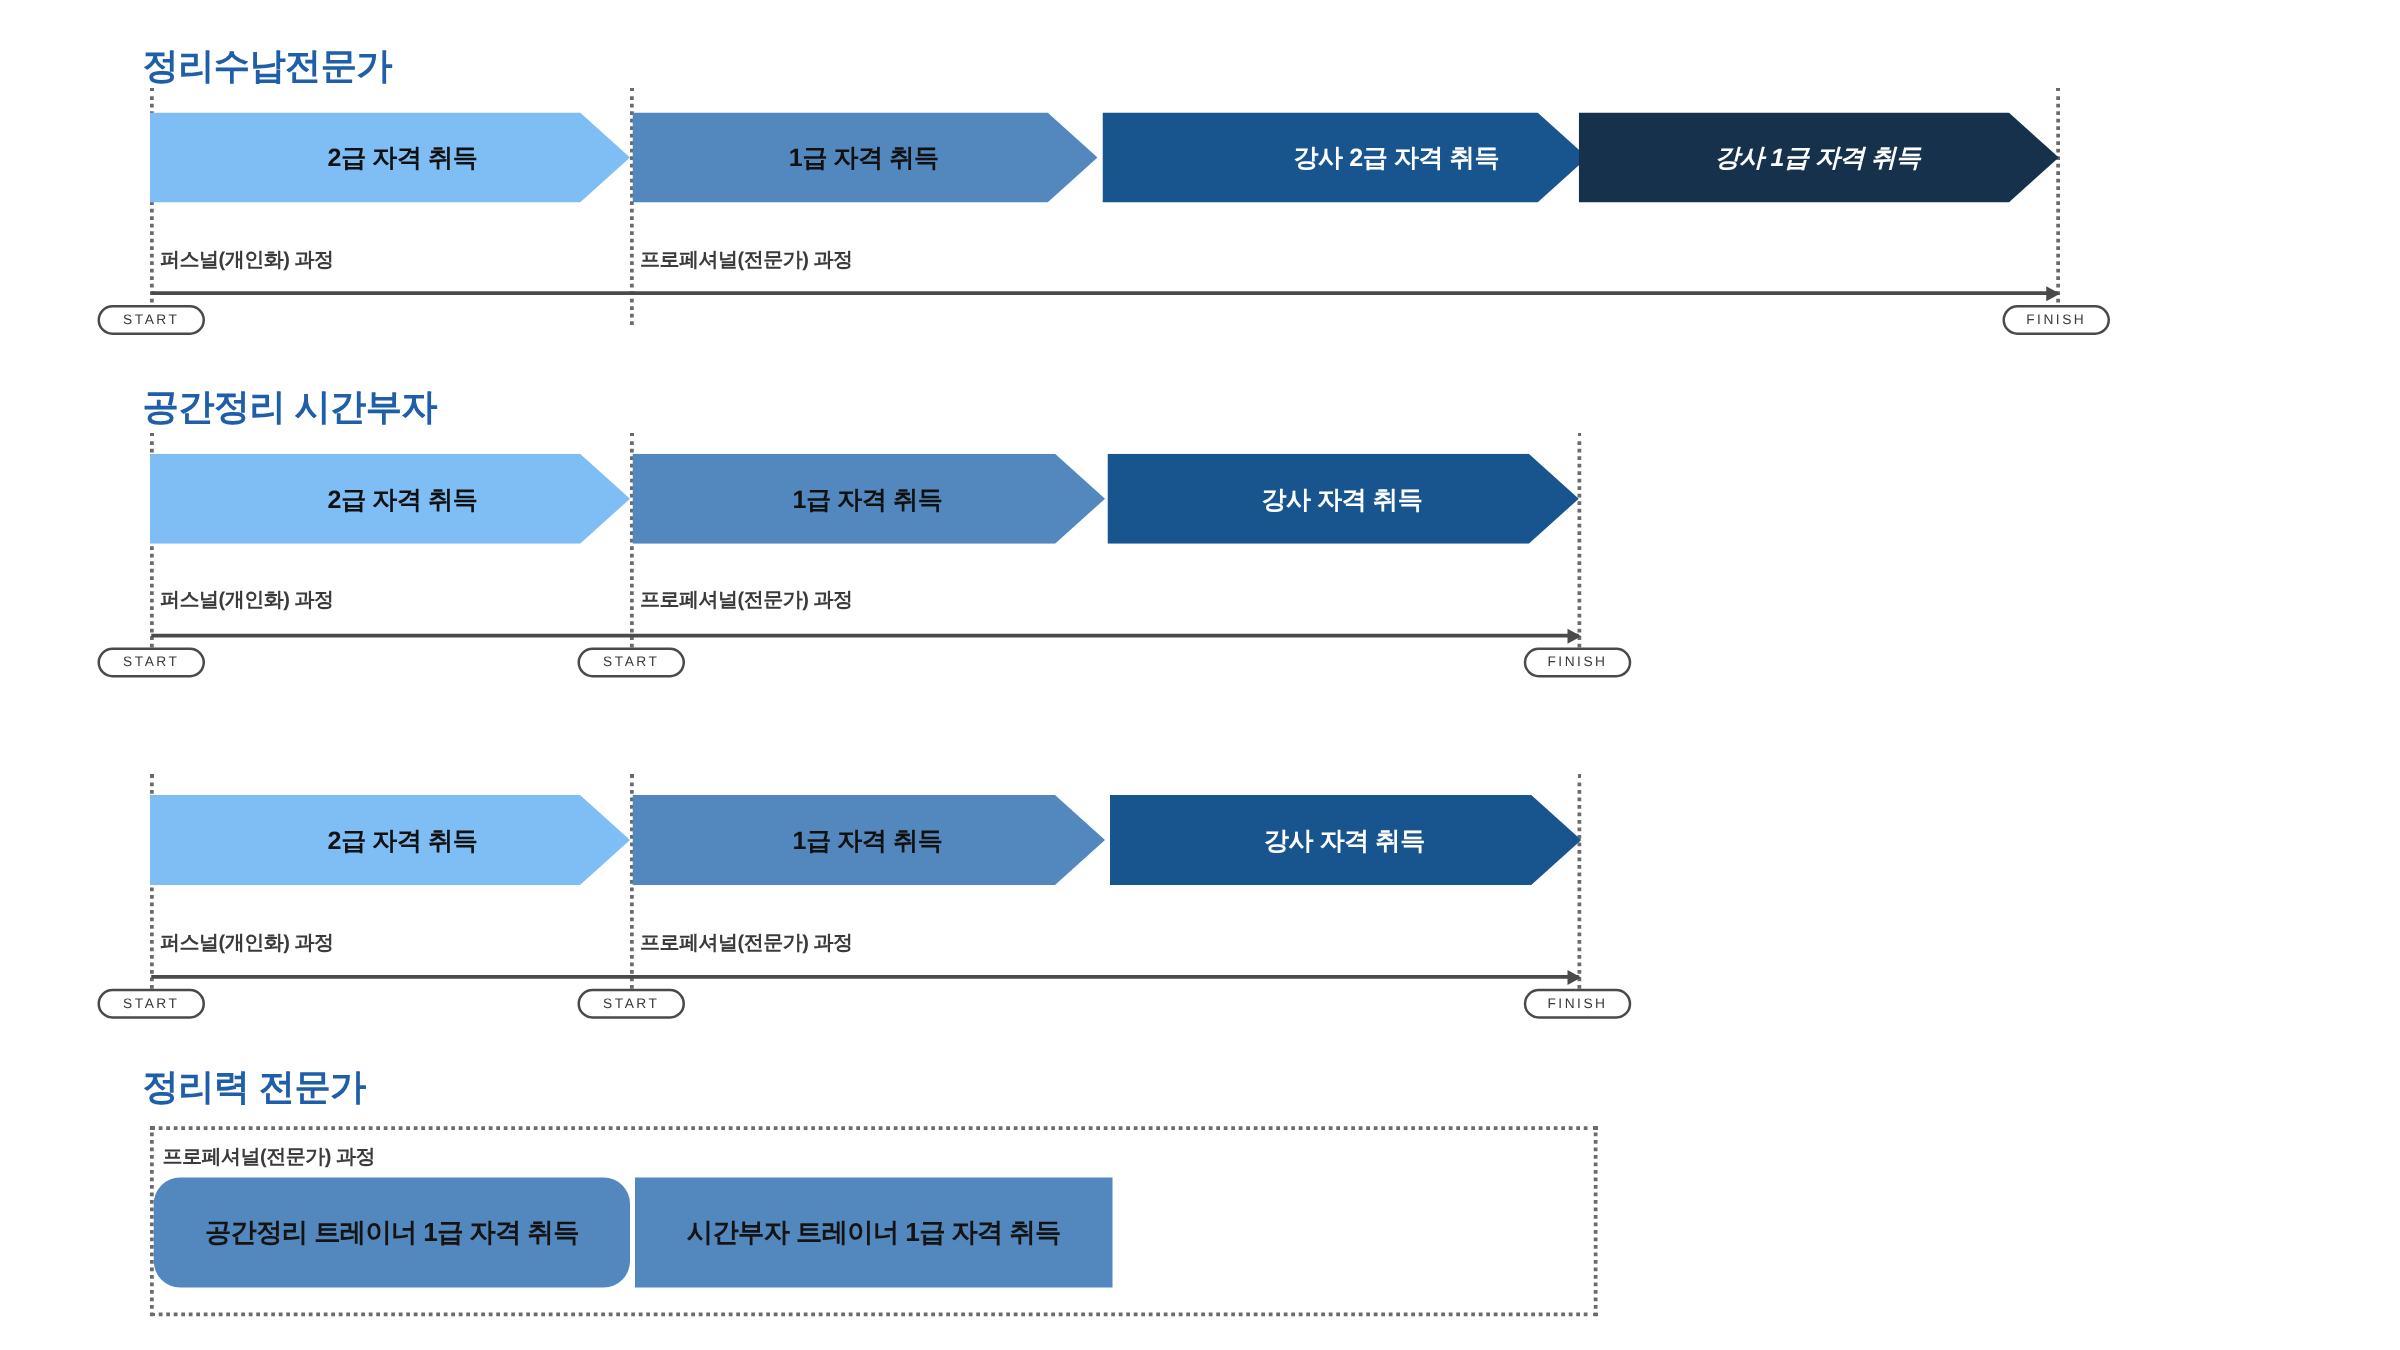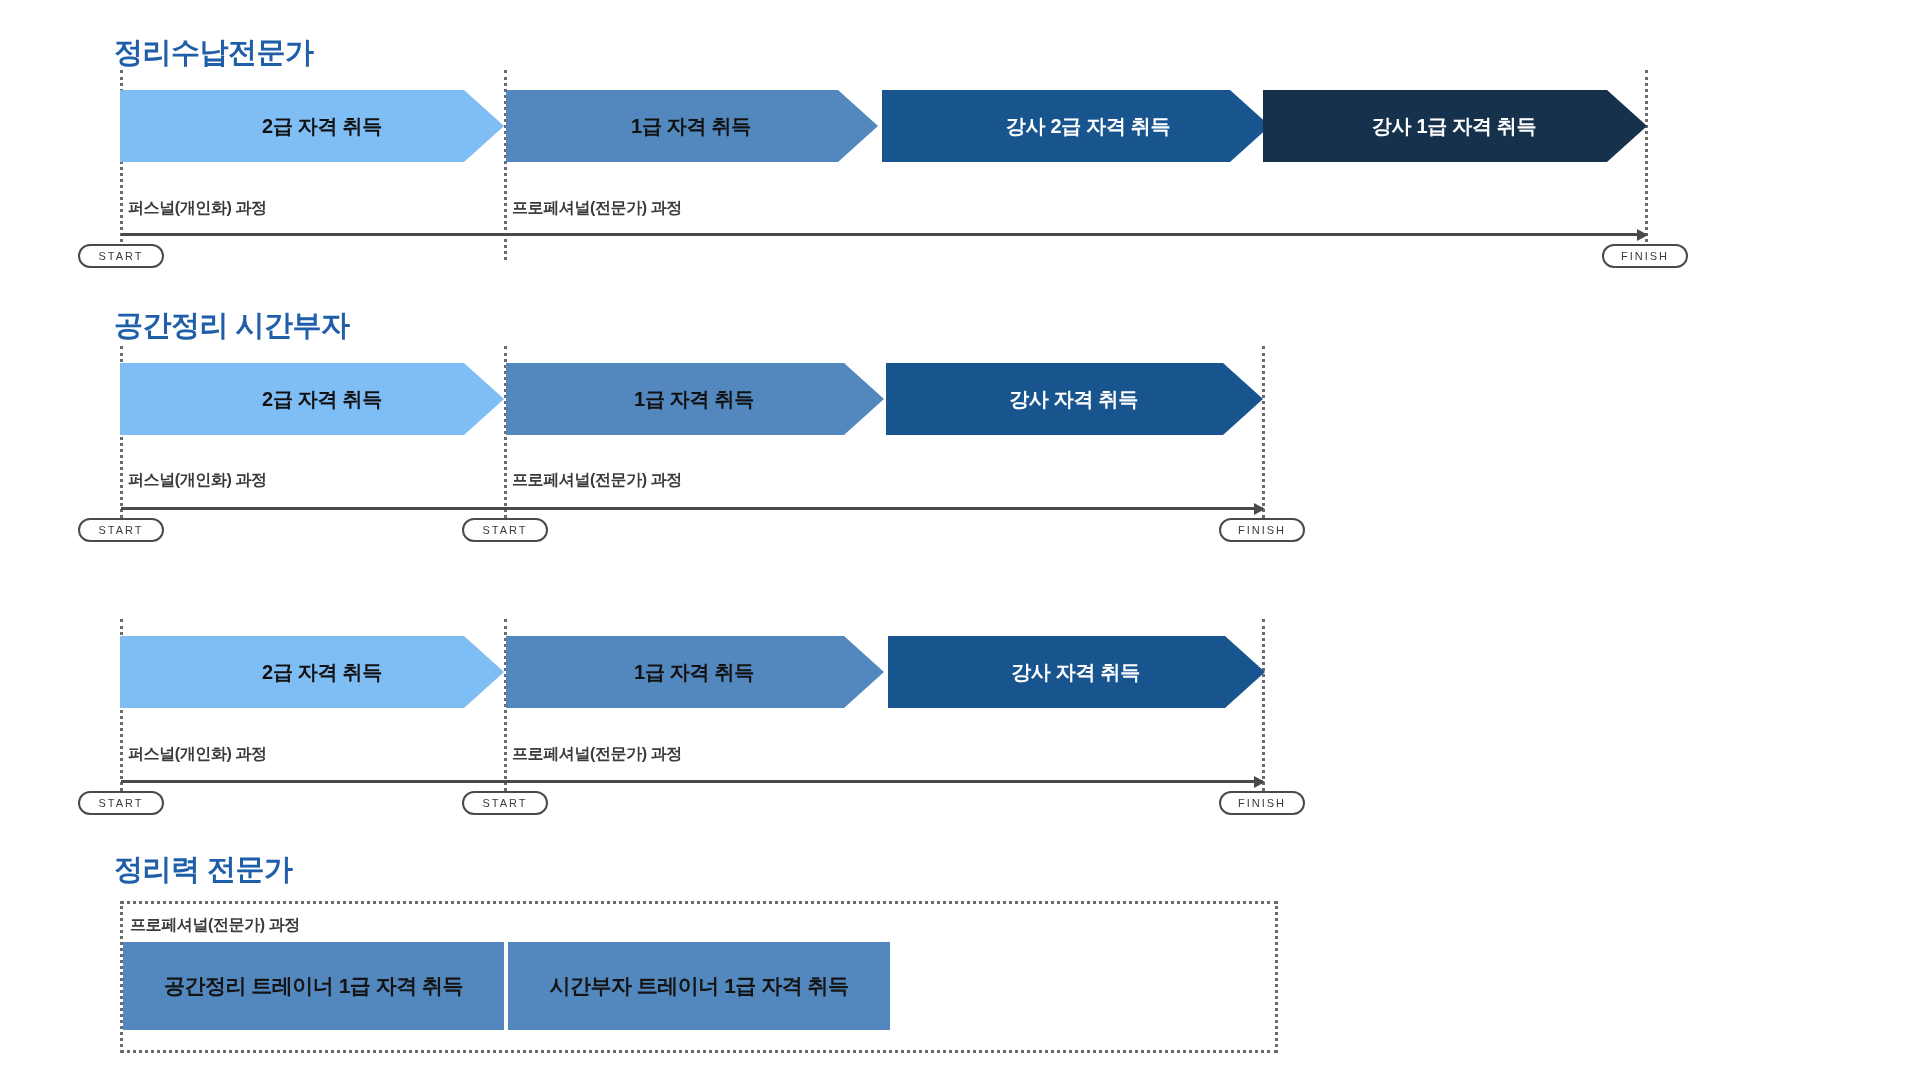--- a/index.html
+++ b/index.html
@@ -39,21 +39,21 @@
     font-size:20px;
     font-weight:bold;
     letter-spacing:-0.3px;
     white-space:nowrap;
     box-sizing:border-box;
     padding-left:20px;
   }
   .chev.light{background:#7FBDF5;color:#111;}
   .chev.mid{background:#5288BE;color:#111;}
   .chev.dark{background:#18558F;color:#fff;}
-  .chev.darkest{background:#16314C;color:#fff;}
+  .chev.darkest{background:#16314C;color:#fff;font-style:italic;}
 
   
   .phase-label{
     position:absolute;
     font-size:16px;
     color:#3b3b3b;
     font-weight:bold;
     letter-spacing:-0.4px;
     white-space:nowrap;
   }
@@ -120,21 +120,21 @@
   <div class="chev light" style="left:120px;top:90px;width:384px;height:72px;background:transparent;">2급 자격 취득</div>
 
   <svg style="position:absolute;left:506px;top:90px;" width="372" height="72">
     <polygon points="0,0 332,0 372,36 332,72 0,72" fill="#5288BE"></polygon>
   </svg>
   <div class="chev mid" style="left:506px;top:90px;width:350px;height:72px;background:transparent;">1급 자격 취득</div>
 
   <svg style="position:absolute;left:882px;top:90px;" width="388" height="72">
     <polygon points="0,0 348,0 388,36 348,72 0,72" fill="#18558F"></polygon>
   </svg>
-  <div class="chev dark" style="left:895px;top:90px;width:366px;height:72px;background:transparent;">강사 2급 자격 취득</div>
+  <div class="chev dark" style="left:924px;top:90px;width:366px;height:72px;background:transparent;">강사 2급 자격 취득</div>
 
   <svg style="position:absolute;left:1263px;top:90px;" width="384" height="72">
     <polygon points="0,0 344,0 384,36 344,72 0,72" fill="#16314C"></polygon>
   </svg>
   <div class="chev darkest" style="left:1263px;top:90px;width:362px;height:72px;background:transparent;">강사 1급 자격 취득</div>
 
   <div class="phase-label" style="left:128px;top:198px;">퍼스널(개인화) 과정</div>
   <div class="phase-label" style="left:512px;top:198px;">프로페셔널(전문가) 과정</div>
 
   <div class="baseline" style="left:121px;top:233px;width:1525px;">
@@ -207,17 +207,17 @@
   <div class="pill" style="left:462px;top:791px;width:86px;">START</div>
   <div class="pill" style="left:1219px;top:791px;width:86px;">FINISH</div>
 
   <div class="sec-title" style="left:114px;top:850px;">정리력 전문가</div>
 
   <div class="dotbox" style="left:120px;top:901px;width:1158px;height:152px;"></div>
 
   <div class="phase-label" style="left:130px;top:915px;">프로페셔널(전문가) 과정</div>
 
   <div class="blockrow" style="left:123px;top:942px;">
-    <div class="block mid" style="width:381px;height:88px;">공간정리 트레이너 1급 자격 취득</div>
+    <div class="block mid" style="width:381px;height:88px;border-radius:21px;">공간정리 트레이너 1급 자격 취득</div>
     <div class="block mid" style="width:382px;height:88px;margin-left:4px;">시간부자 트레이너 1급 자격 취득</div>
   </div>
 
 </div>
 
 </body></html>

